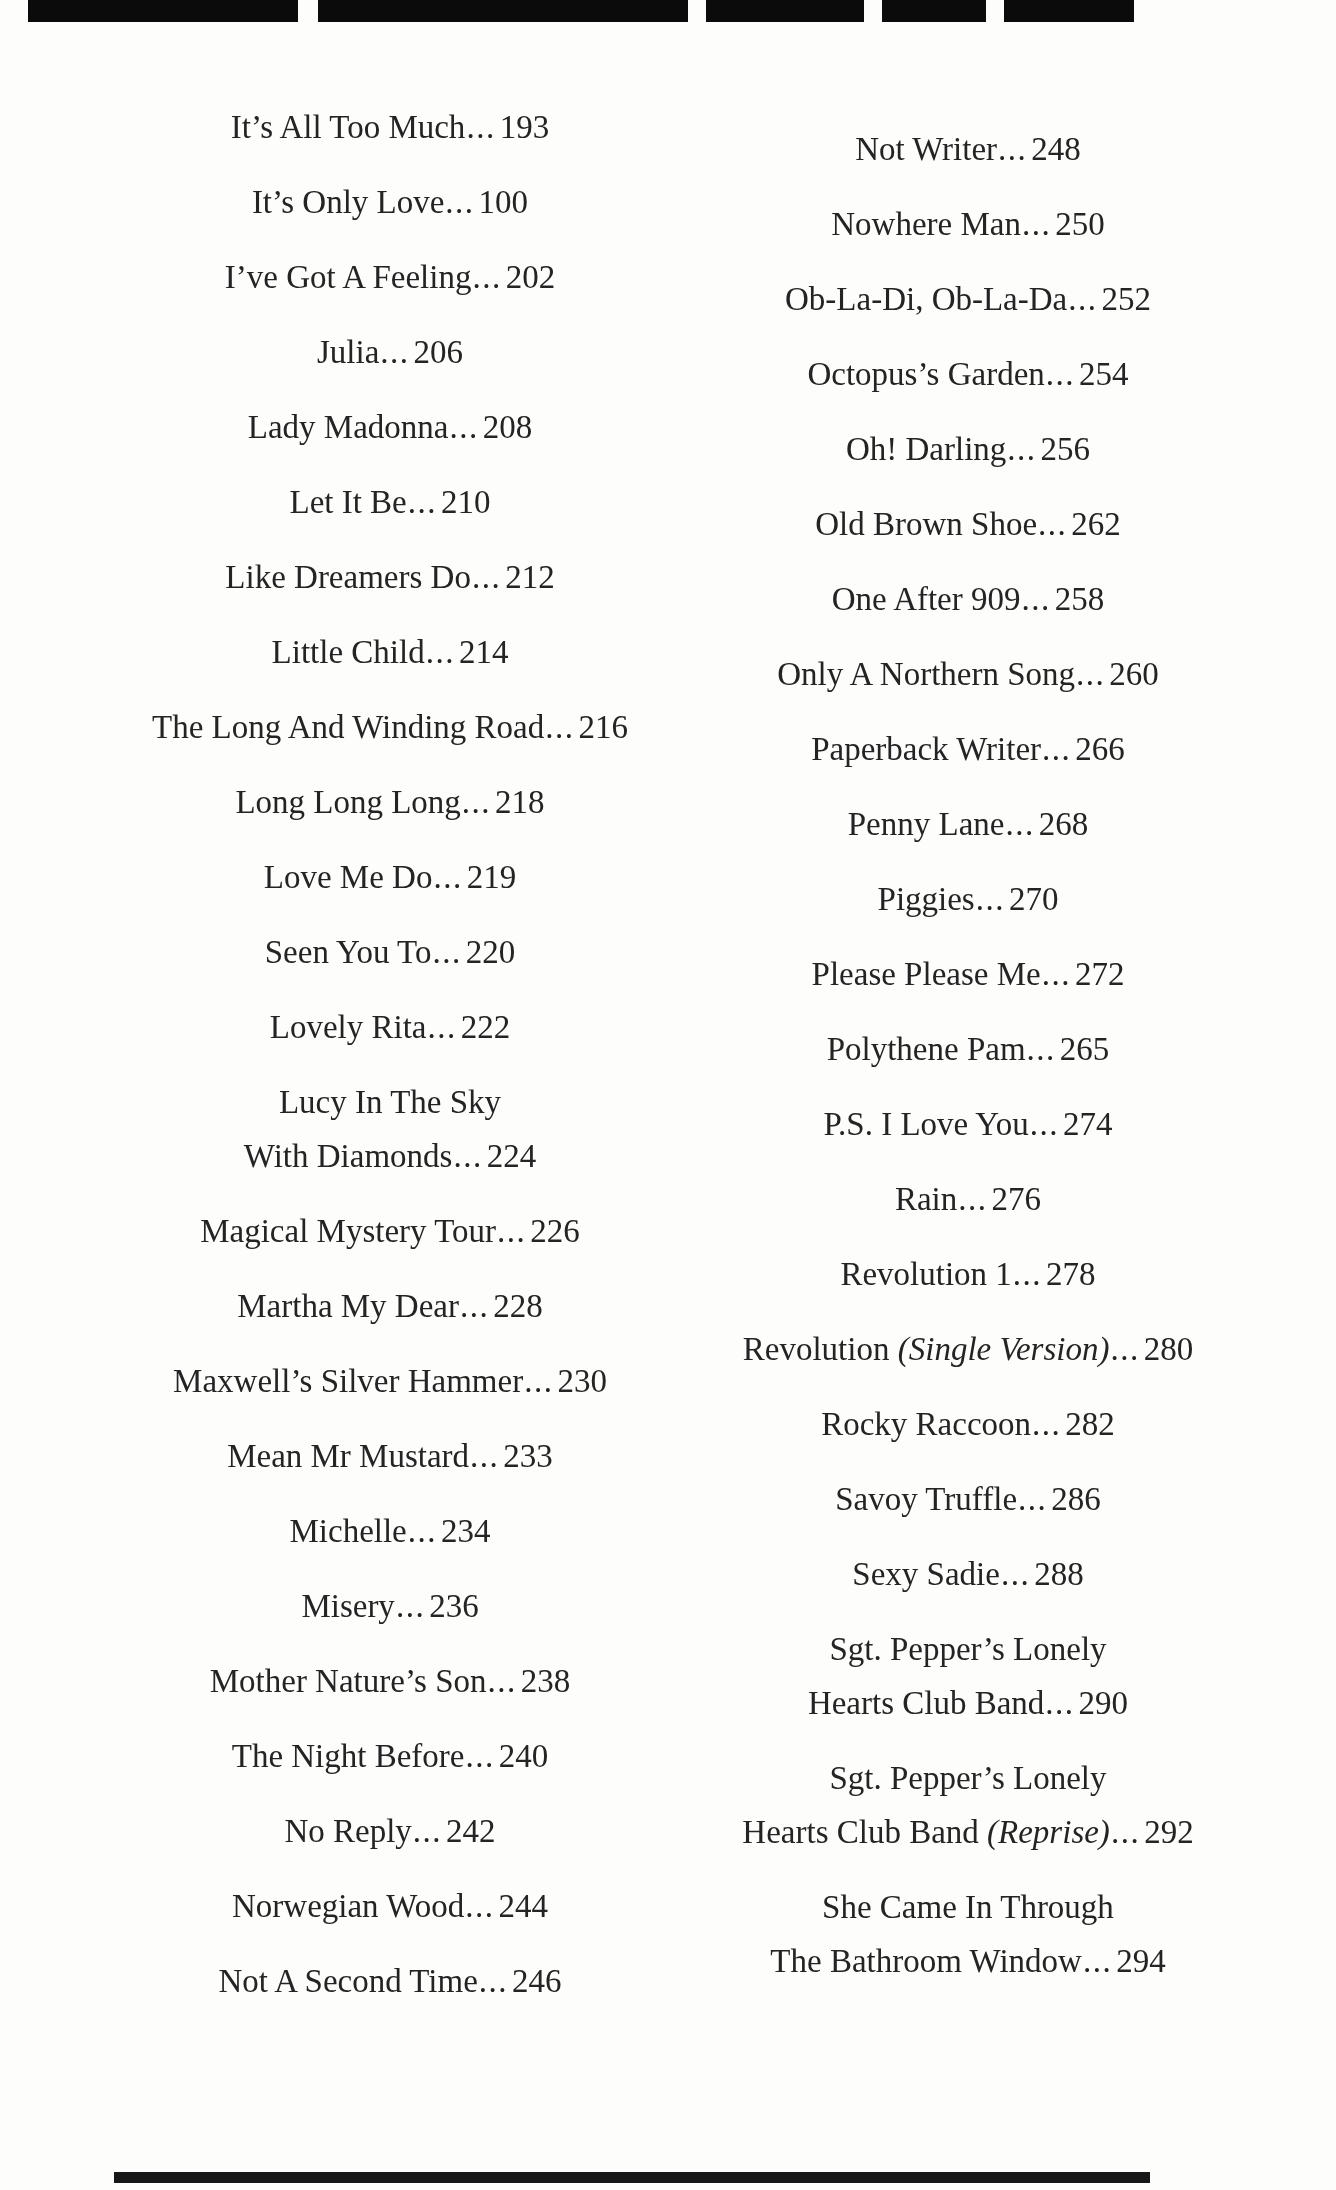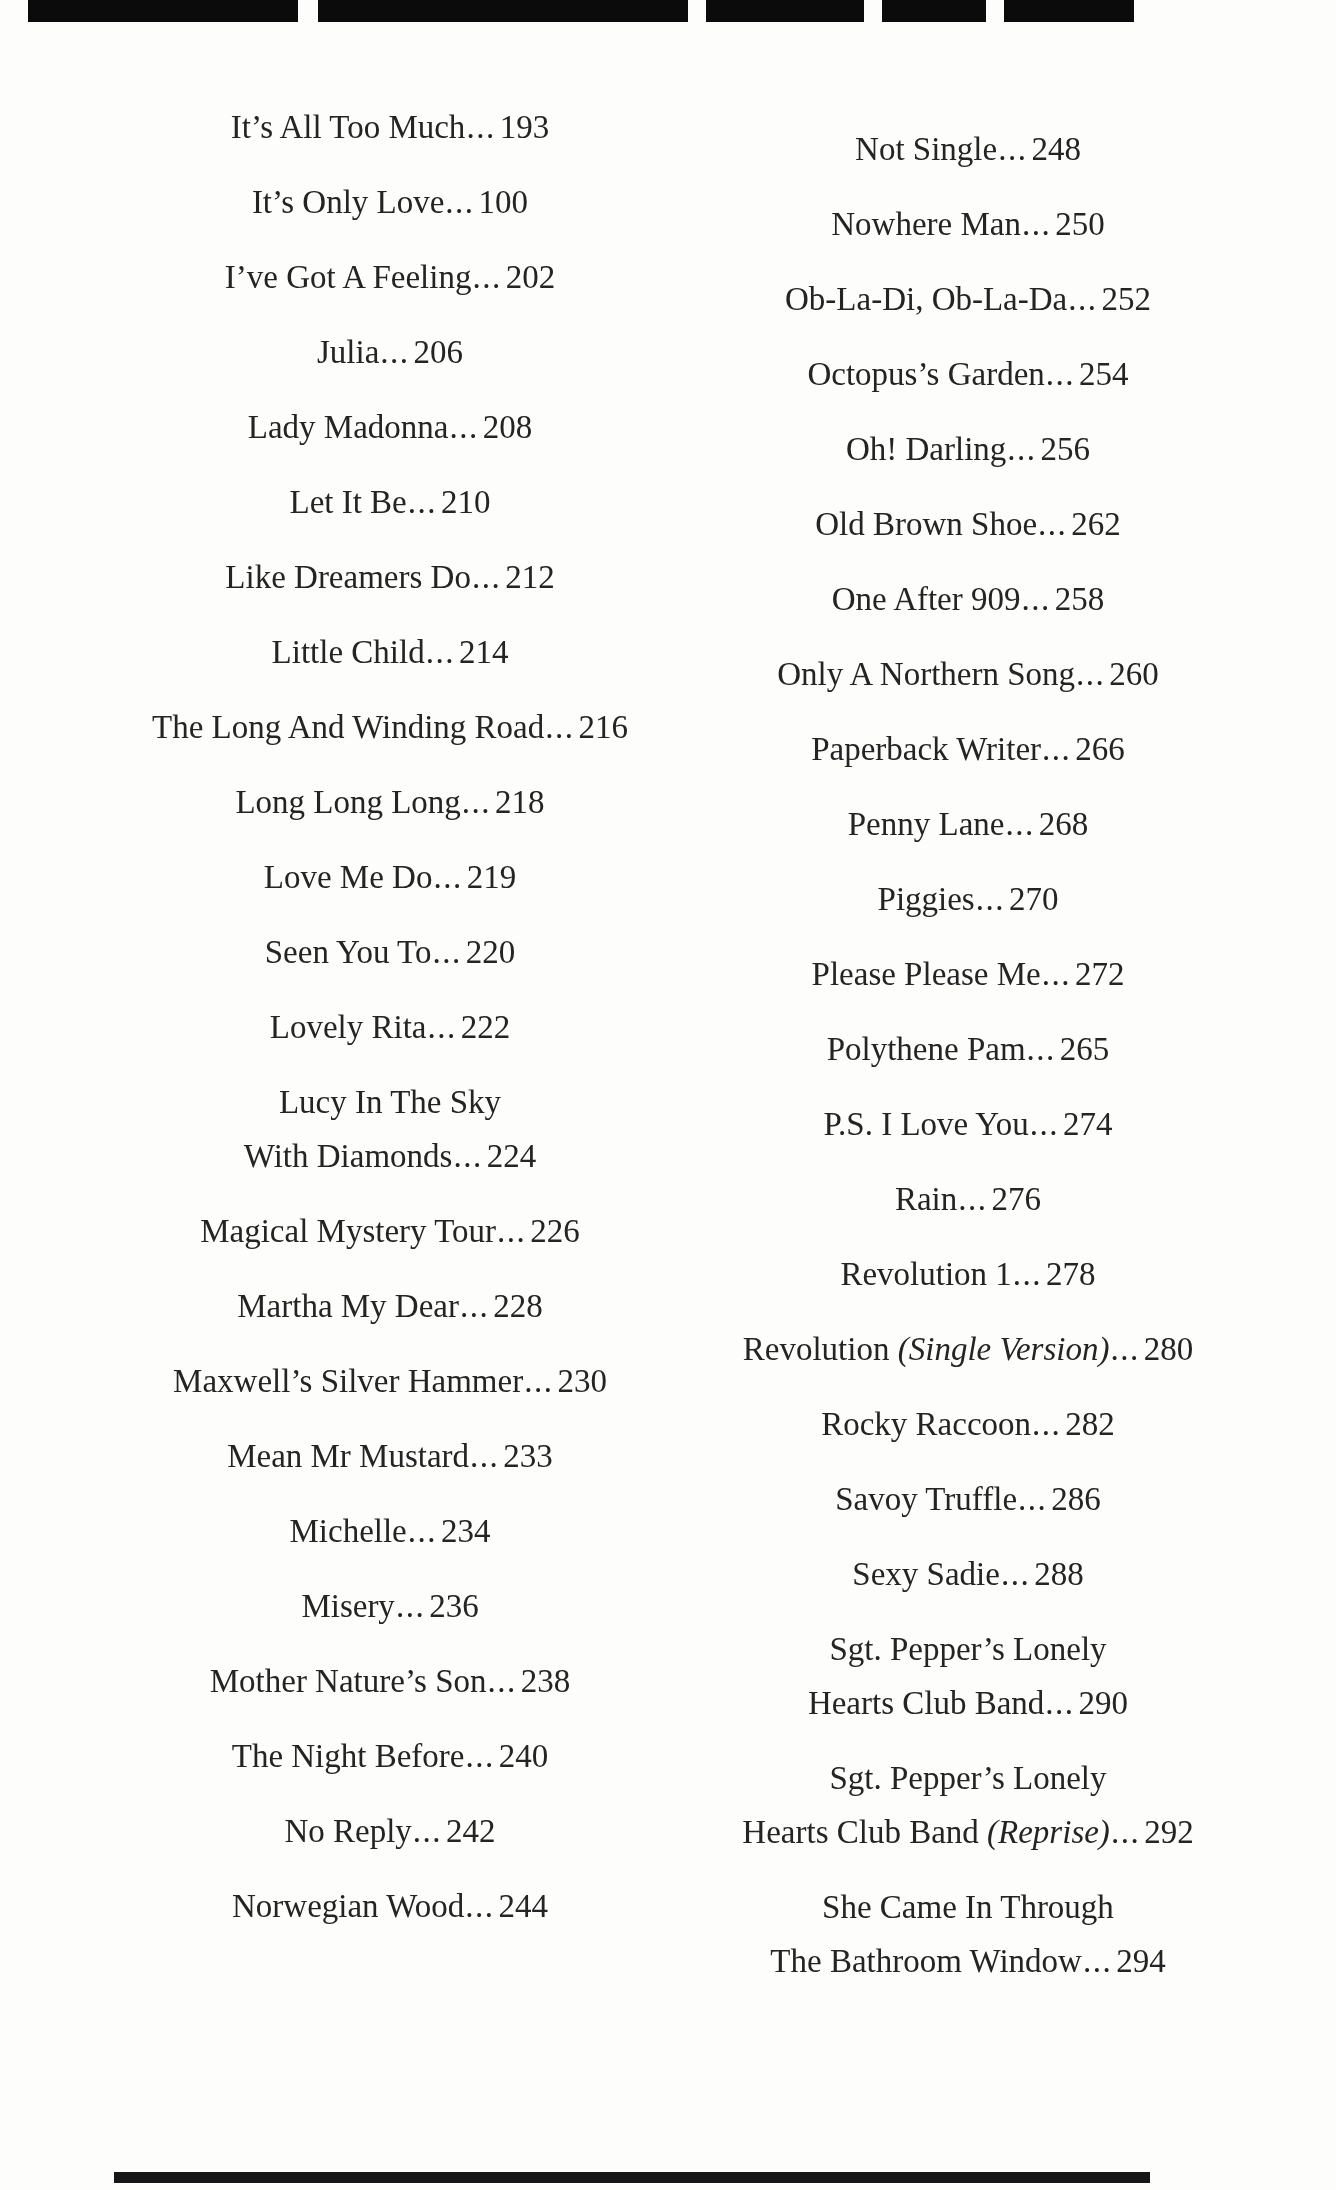--- a/index.html
+++ b/index.html
@@ -124,25 +124,28 @@
       </div>
       <div class="toc-entry">
         <div class="toc-line"><span>The Night Before</span><span class="sep">...</span><span class="pg">240</span></div>
       </div>
       <div class="toc-entry">
         <div class="toc-line"><span>No Reply</span><span class="sep">...</span><span class="pg">242</span></div>
       </div>
       <div class="toc-entry">
         <div class="toc-line"><span>Norwegian Wood</span><span class="sep">...</span><span class="pg">244</span></div>
       </div>
+      <div class="toc-entry">
+        <div class="toc-line"><span>Not A Second Time</span><span class="sep">...</span><span class="pg">246</span></div>
+      </div>
     </div>
 
   <div class="toc-col toc-col-right" id="col-right">
       <div class="toc-entry">
-        <div class="toc-line"><span>Not Single</span><span class="sep">...</span><span class="pg">248</span></div>
+        <div class="toc-line"><span>Not Writer</span><span class="sep">...</span><span class="pg">248</span></div>
       </div>
       <div class="toc-entry">
         <div class="toc-line"><span>Nowhere Man</span><span class="sep">...</span><span class="pg">250</span></div>
       </div>
       <div class="toc-entry">
         <div class="toc-line"><span>Ob-La-Di, Ob-La-Da</span><span class="sep">...</span><span class="pg">252</span></div>
       </div>
       <div class="toc-entry">
         <div class="toc-line"><span>Octopus’s Garden</span><span class="sep">...</span><span class="pg">254</span></div>
       </div>

